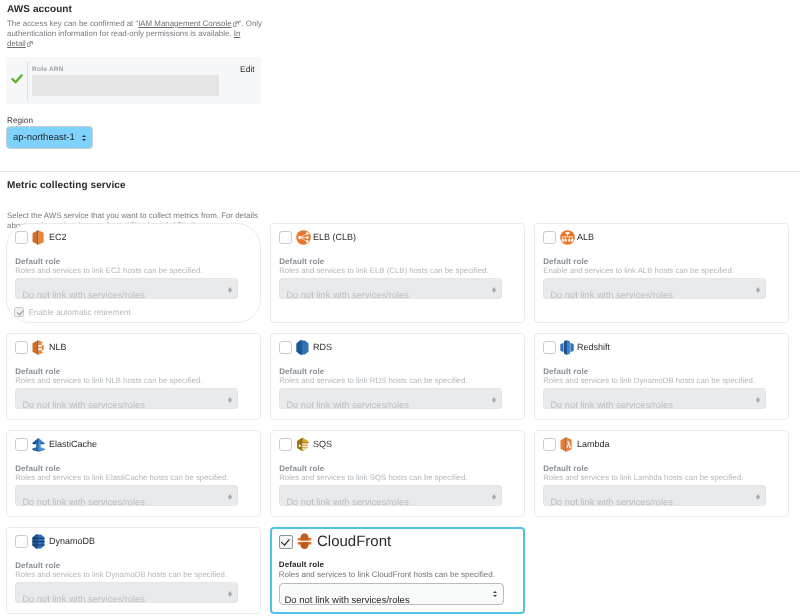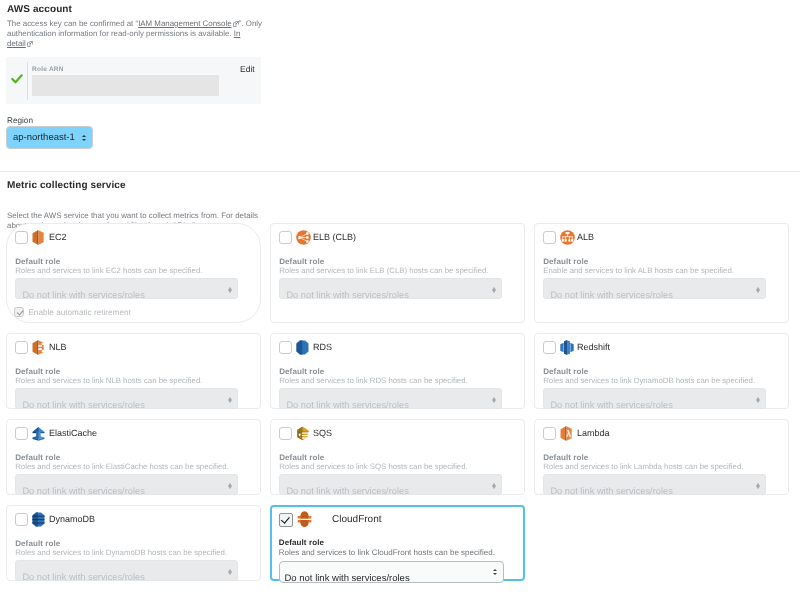--- a/index.html
+++ b/index.html
@@ -123,21 +123,21 @@
   .card {
     box-sizing:border-box;
     width: 255px;
     border: 1px solid #e9ebec;
     border-radius: 4px;
     background: #fff;
     position: relative;
   }
   .card-row.has-tall .card { height: 100px; }
   .card.tall { height: 100px; border-radius: 24px; }
-  .card.normal { height: 76px; }
+  .card.normal { height: 87px; }
   .card.selected {
     border: 2px solid #54c0e8;
   }
 
   .card-head { position:absolute; left:8px; top:6px; height:15px; display:flex; align-items:center; }
   .card.selected .card-head { left:7px; top:5px; }
   .cb {
     box-sizing:border-box;
     width: 13px; height:13px;
     border:1px solid #c8cccf;
@@ -169,21 +169,21 @@
 
   .svc-icon { width: 15px; height:16px; margin-left: 4px; flex:none; display:flex; align-items:center; justify-content:flex-start; overflow:visible; }
   .svc-icon svg { display:block; }
   .svc-name {
     margin-left: 2px;
     font-size: 9px;
     color: #2b2b2b;
     line-height: 15px;
     white-space:nowrap;
   }
-  .card.selected .svc-name { font-size: 10px; margin-left:20px; }
+  .card.selected .svc-name { font-size: 15px; margin-left:5px; }
 
   .role-label {
     position:absolute; left:8.2px; top:33px;
     font-size: 8px;
     font-weight: bold;
     color: #898f95;
     letter-spacing:.1px;
   }
   .card.selected .role-label { color:#2b2b2b; font-size:8px; left:6.8px; top:31px; }
   .role-desc {

